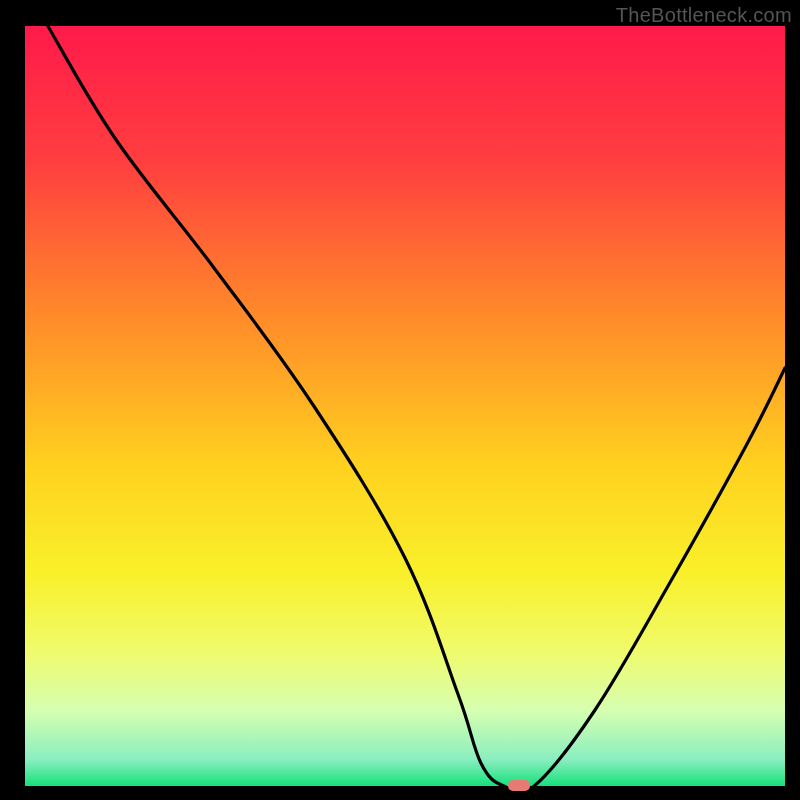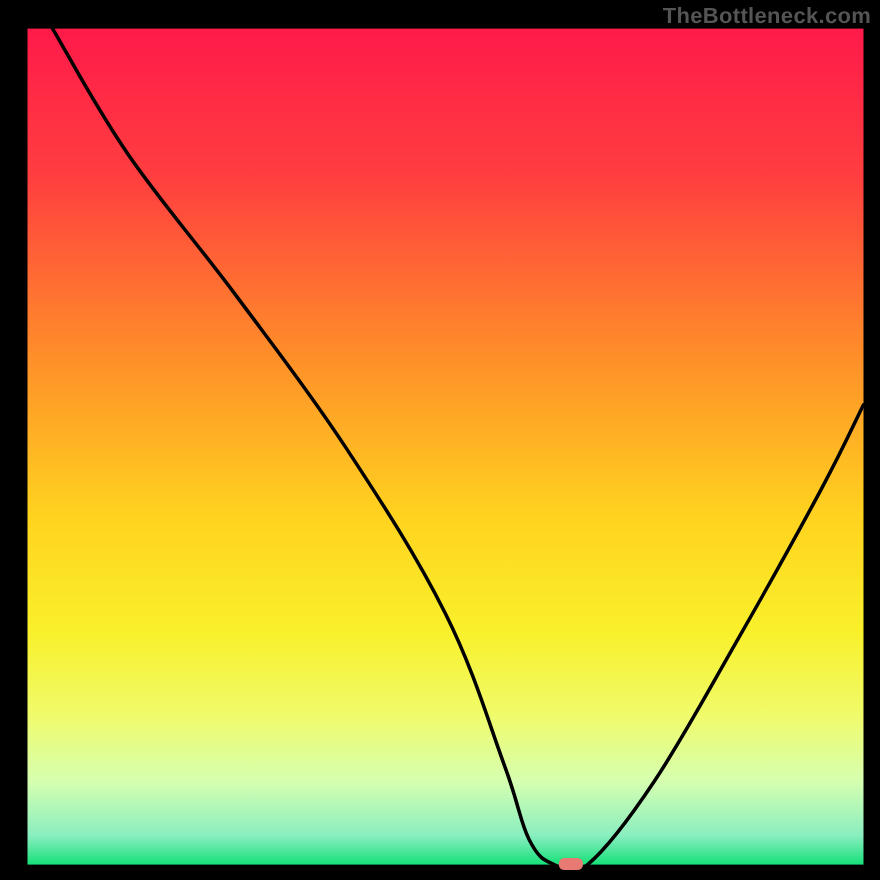--- a/index.html
+++ b/index.html
@@ -16,21 +16,21 @@
     width: 800px;
     height: 800px;
     background: #000;
   }
   .watermark {
     position: absolute;
     top: 4px;
     right: 8px;
     color: #555;
     font-size: 20px;
-    font-weight: 700;
+    font-weight: 400;
     letter-spacing: 0.3px;
     user-select: none;
   }
   svg {
     display: block;
   }
 </style>
 </head>
 <body>
 

